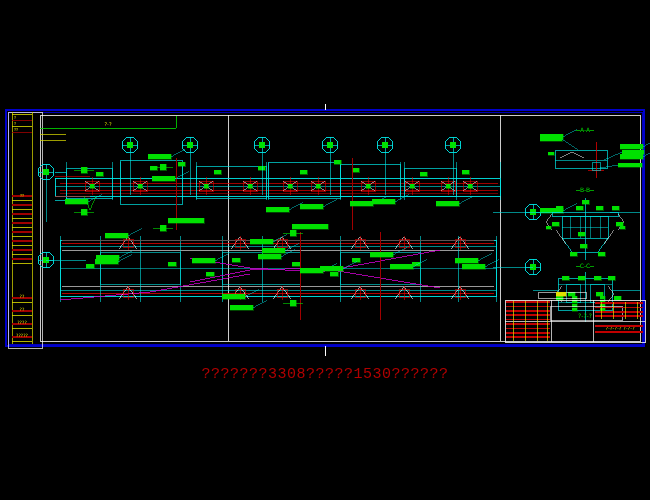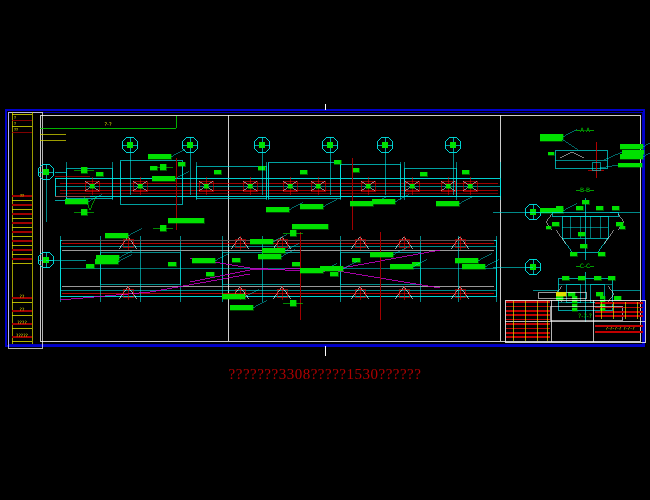--- a/index.html
+++ b/index.html
@@ -27,21 +27,21 @@
 
   
   #caption {
     position: absolute;
     left: 0; top: 366px;
     width: 650px;
     text-align: center;
     color: #b00000;
     font-size: 15px;
     letter-spacing: 0.5px;
-    font-family: Liberation Serif, serif;
+    font-family: Liberation Mono, monospace;
     white-space: nowrap;
   }
 </style>
 </head>
 <body>
 
 <div id="app">
 
   <div id="canvas-area">
     <svg class="cad" id="cad-svg" width="650" height="500" shape-rendering="crispEdges">

